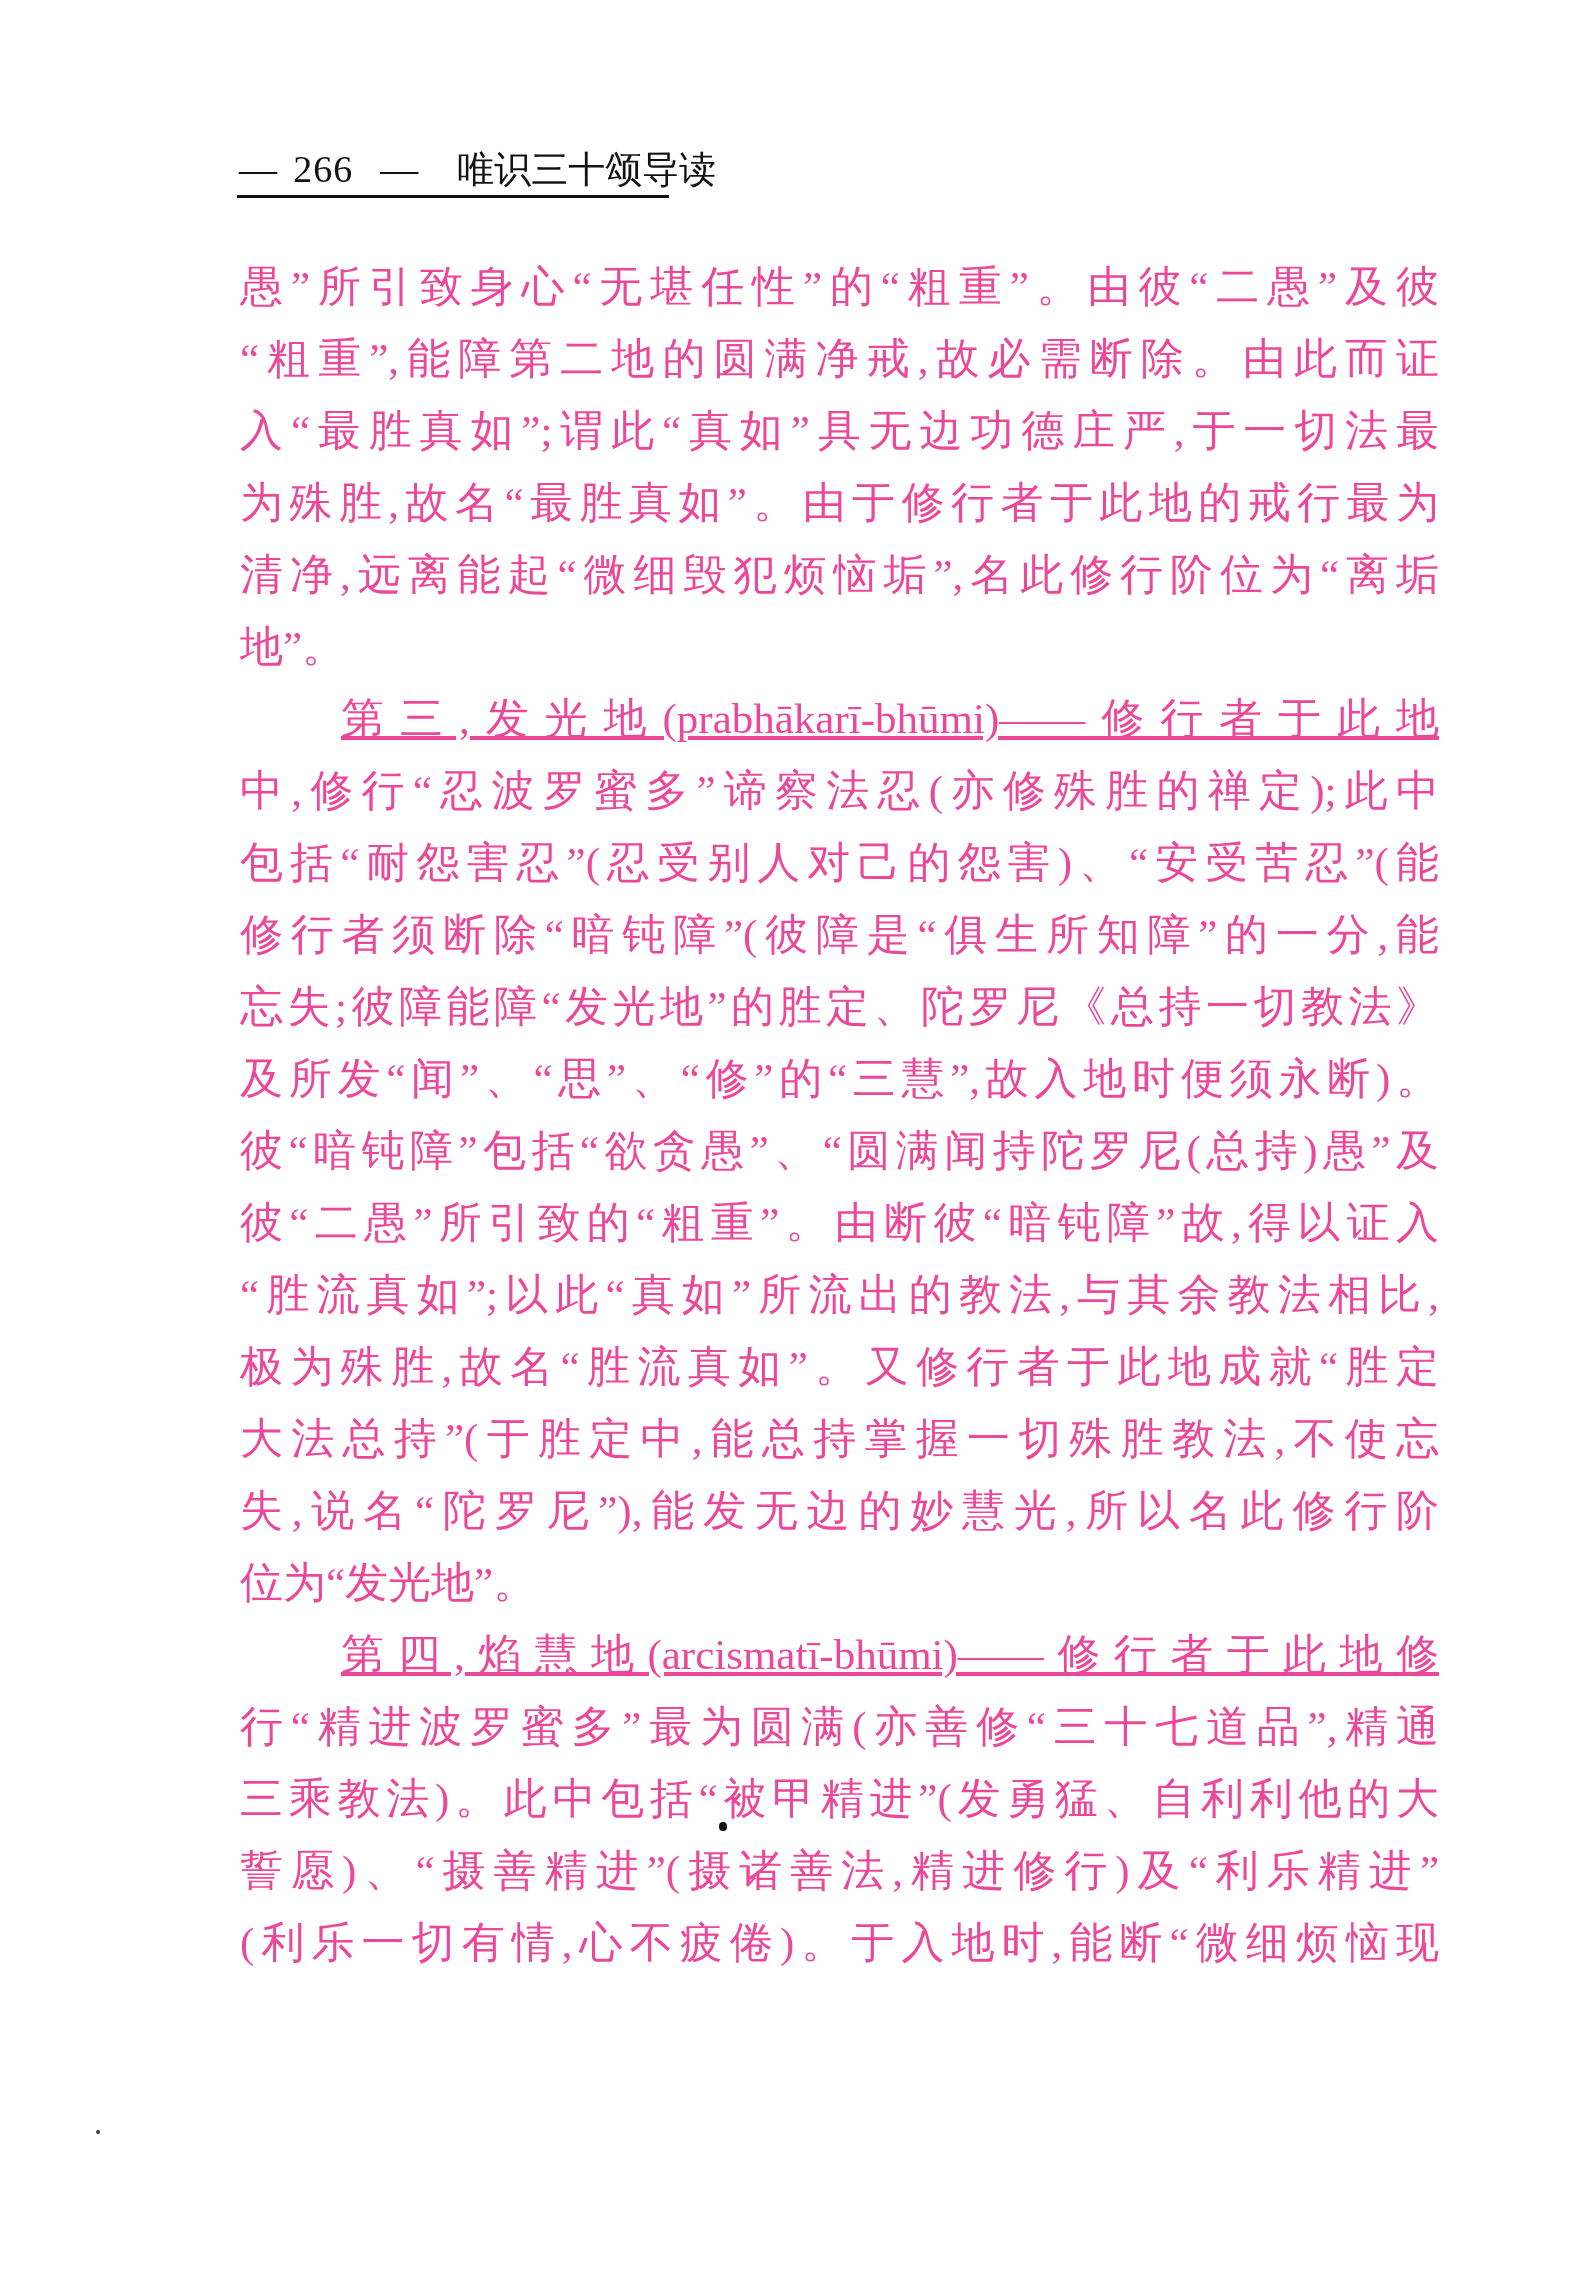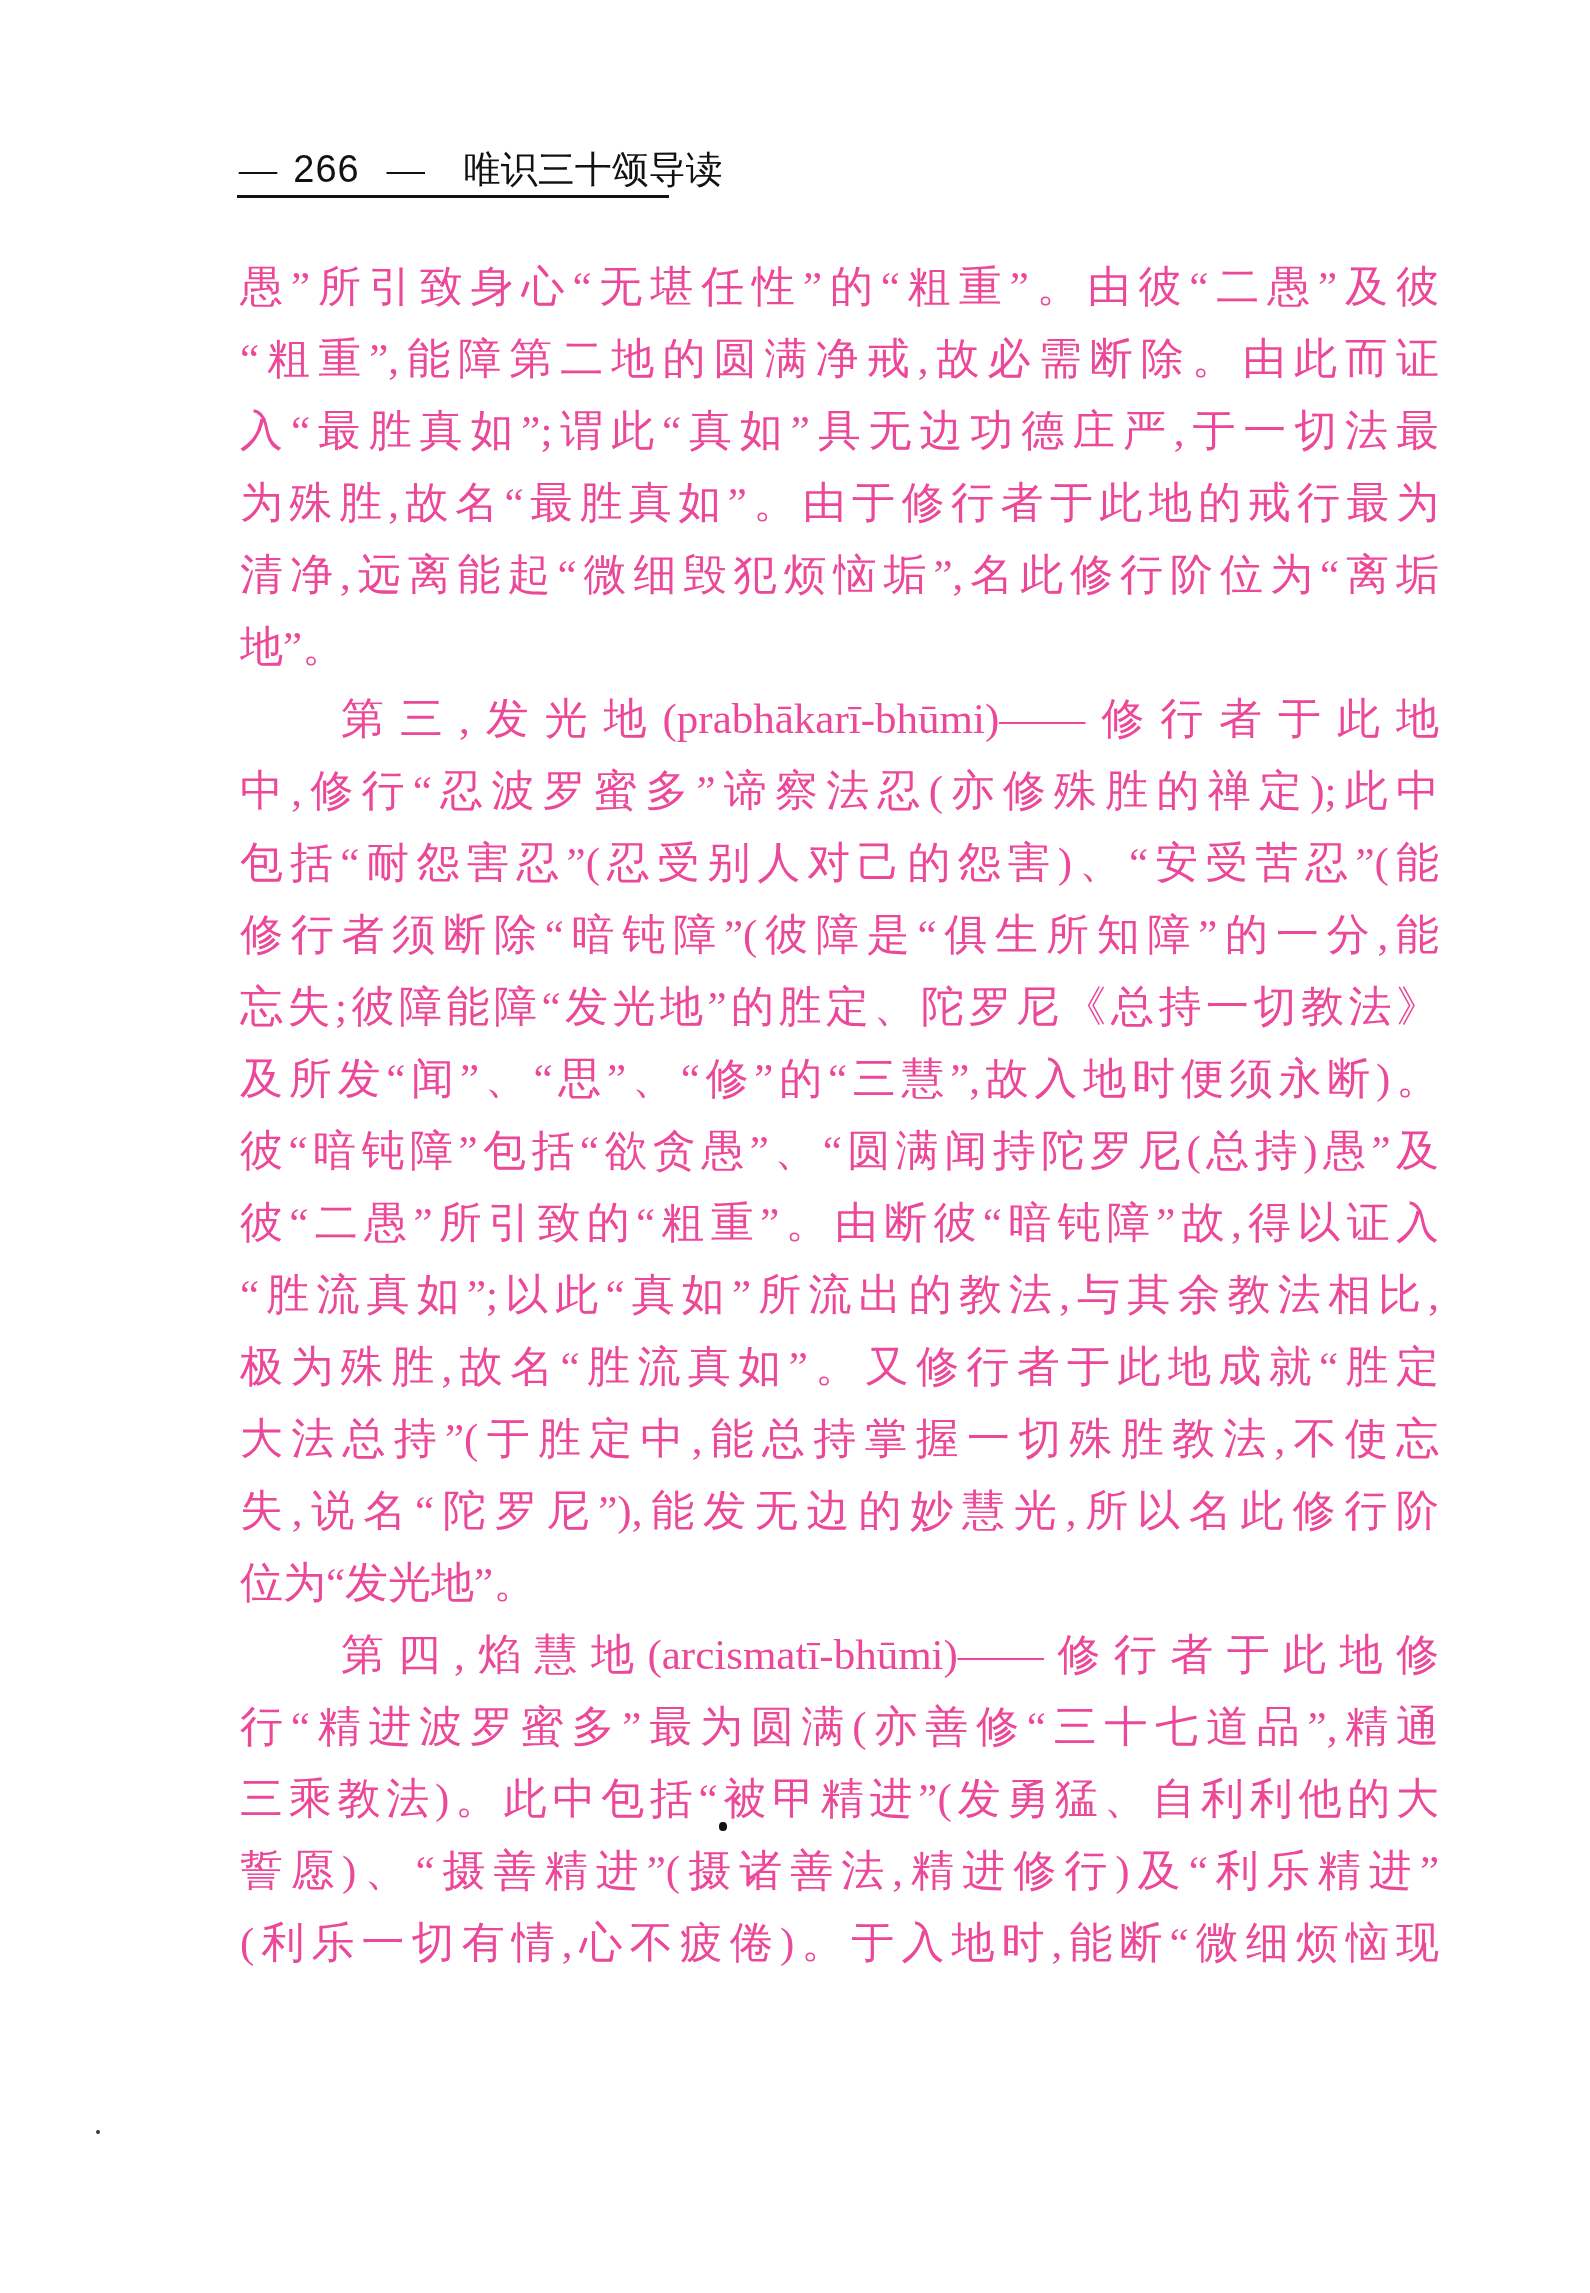--- a/index.html
+++ b/index.html
@@ -22,21 +22,21 @@
     left: 239px;
     top: 145px;
     height: 48px;
     display: flex;
     align-items: baseline;
     font-size: 38px;
     letter-spacing: 1px;
     white-space: nowrap;
   }
   .header .dash-left   { margin-right: 15.3px; }
-  .header .page-number { margin-right: 27px; font-family: Liberation Sans, sans-serif; }
+  .header .page-number { margin-right: 27px; font-family: Liberation Serif, serif; }
   .header .dash-right  { margin-right: 38px; }
   .header .book-title  { font-size: 37px; letter-spacing: 0; }
   .header-rule {
     position: absolute;
     left: 237px;
     top: 195px;
     width: 432px;
     height: 2.9px;
     background: #121212;
   }
@@ -54,20 +54,21 @@
     line-height: 72px;
     text-align: justify;
     text-align-last: justify;
     overflow: hidden;
   }
   .line.flush-left {
     text-align-last: left;
   }
   .line.indent {
     text-indent: 101px;
+    text-decoration: underline;
   }
   
   .diacritic-dot {
     position: absolute;
     left: 719px;
     top: 1822px;
     width: 7.6px;
     height: 8.6px;
     border-radius: 50%;
     background: #121212;

